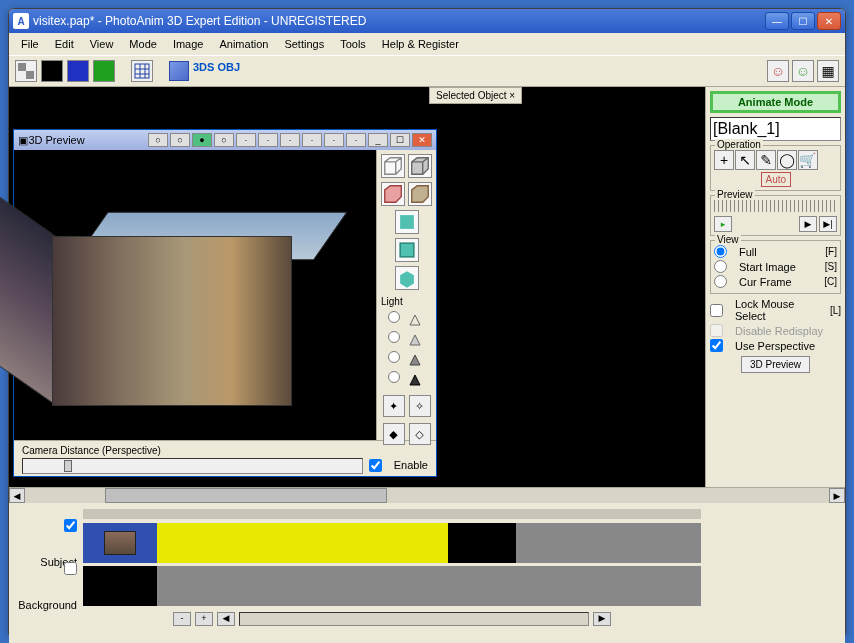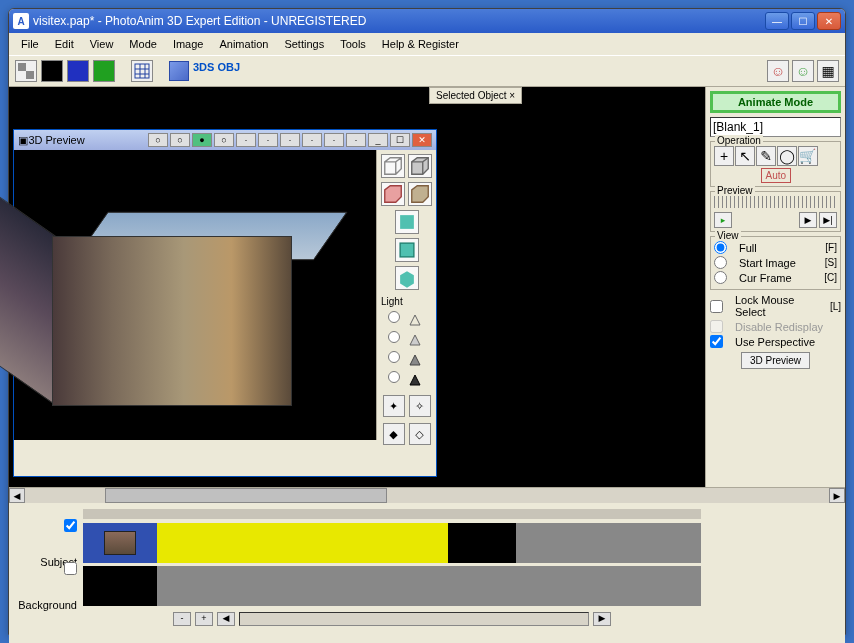--- a/index.html
+++ b/index.html
@@ -22,21 +22,21 @@
 .icon3ds .cube { width: 20px; height: 20px; background: linear-gradient(135deg,#7a9ae8,#4a6ac8); border: 1px solid #2a4aa8; }
 .tool-right { margin-left: auto; display: flex; gap: 3px; }
 .tool-right .tbtn2 { width: 22px; height: 22px; border: 1px solid #888; background: #f0f0f0; display: flex; align-items: center; justify-content: center; font-size: 14px; cursor: pointer; }
 
 .workarea { position: relative; height: 400px; background: #000; }
 .canvas-main { position: absolute; left: 420px; top: 0; width: 280px; height: 400px; background: #000; }
 .tab-header { position: absolute; left: 420px; top: 0; background: #ece9d8; padding: 2px 6px; border: 1px solid #aca899; font-size: 10px; z-index: 3; }
 
 .sidepanel { position: absolute; right: 0; top: 0; width: 140px; height: 400px; background: #ece9d8; border-left: 1px solid #aca899; padding: 4px; }
 .animate-btn { width: 100%; height: 22px; background: #c8f0c8; border: 3px solid #50c050; color: #006000; font-weight: bold; text-align: center; line-height: 16px; cursor: pointer; margin-bottom: 4px; font-size: 11px; }
-.sp-input { width: 100%; border: 1px inset #888; padding: 2px; background: #fff; font-size: 12px; margin-bottom: 4px; }
+.sp-input { width: 100%; border: 1px inset #888; padding: 2px; background: #fff; font-size: 16px; margin-bottom: 4px; }
 .sp-group { border: 1px solid #aca899; margin-bottom: 4px; padding: 4px 3px 3px; position: relative; font-size: 10px; }
 .sp-group .legend { position: absolute; top: -7px; left: 4px; background: #ece9d8; padding: 0 2px; font-size: 10px; }
 .op-tools { display: flex; gap: 1px; flex-wrap: wrap; }
 .op-tools .opt { width: 20px; height: 20px; border: 1px solid #888; background: #f0f0f0; display: flex; align-items: center; justify-content: center; cursor: pointer; font-size: 14px; }
 .auto-btn { border: 1px solid #c05050; color: #c05050; padding: 1px 4px; font-size: 10px; margin: 2px auto 0; display: block; width: 30px; text-align: center; cursor: pointer; }
 .preview-slider { height: 12px; background: repeating-linear-gradient(90deg, #888 0, #888 1px, #ece9d8 1px, #ece9d8 4px); margin-bottom: 4px; }
 .preview-ctrl { display: flex; justify-content: space-between; align-items: center; }
 .preview-ctrl .pc { width: 18px; height: 16px; border: 1px solid #888; background: #f0f0f0; display: flex; align-items: center; justify-content: center; cursor: pointer; font-size: 9px; }
 .radio-row, .chk-row { display: flex; align-items: center; gap: 12px; margin-bottom: 2px; font-size: 10px; }
 .radio-row input, .chk-row input { margin: 0; }
@@ -254,20 +254,32 @@
           <div class="bottom-tools">
             <div class="bt">✦</div>
             <div class="bt">✧</div>
           </div>
           <div class="bottom-tools">
             <div class="bt">◆</div>
             <div class="bt">◇</div>
           </div>
         </div>
       </div>
+      <div class="pw-footer">
+        <div class="cam-label">Camera Distance (Perspective)</div>
+        <div class="cam-row">
+          <div class="cam-slider">
+              <div class="thumb"></div>
+            </div>
+          <label class="chk-row">
+              <input type="checkbox" checked="" style="">
+              <span>Enable</span>
+            </label>
+        </div>
+      </div>
     </div>
 
     <div class="sidepanel">
       <div class="animate-btn">Animate Mode</div>
       <input class="sp-input" value="[Blank_1]" style="">
       <div class="sp-group">
         <div class="legend">Operation</div>
         <div class="op-tools">
           <div class="opt">+</div>
           <div class="opt">↖</div>

